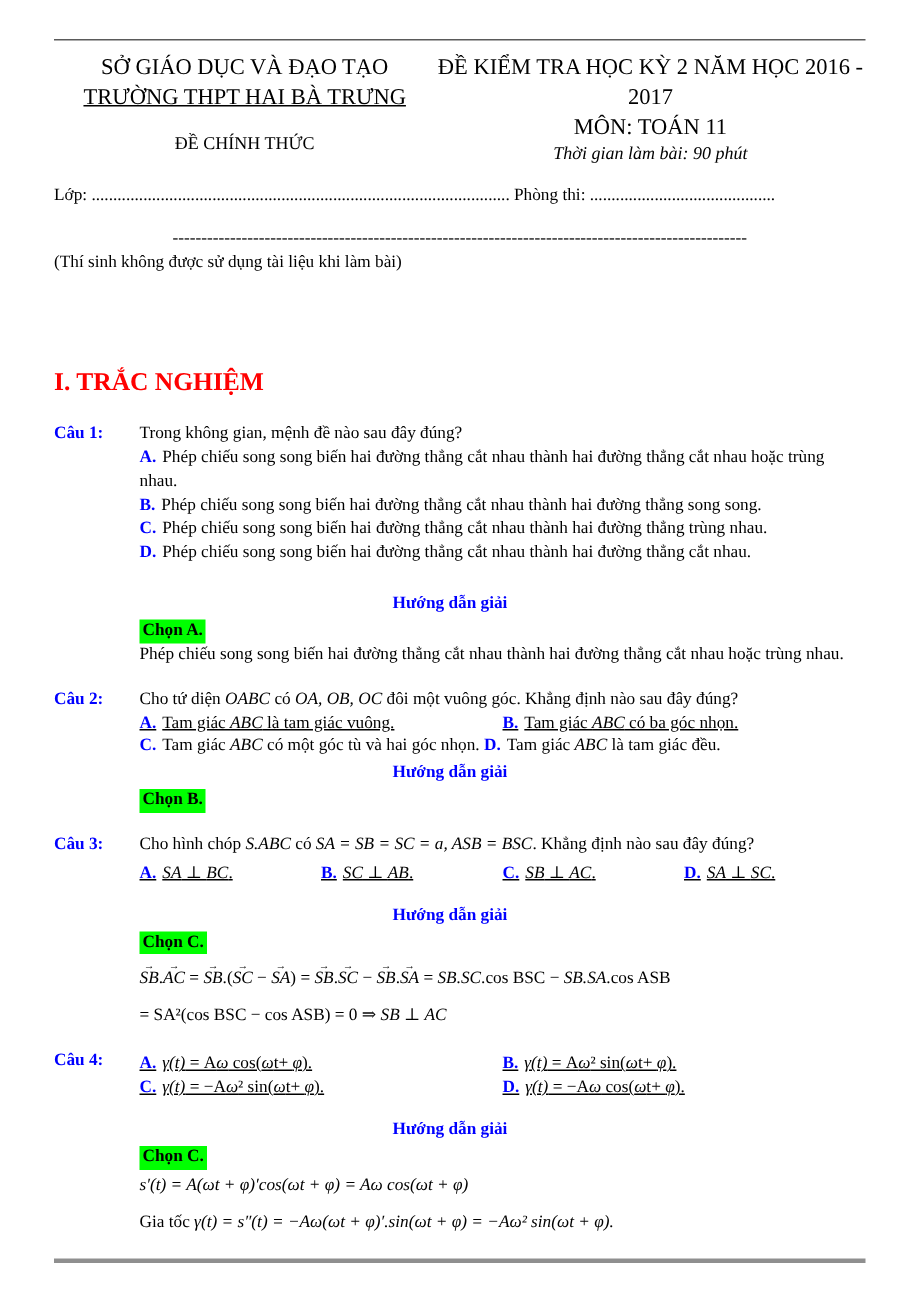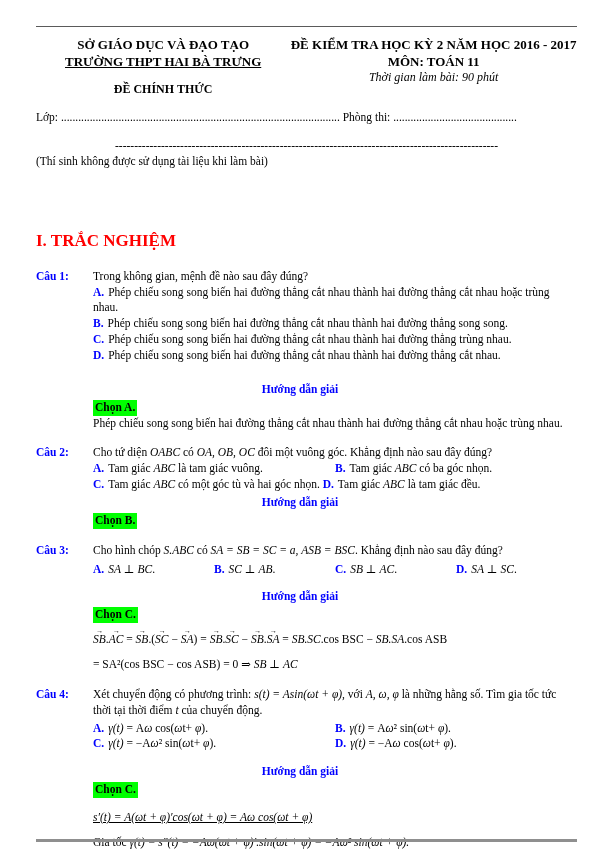--- a/index.html
+++ b/index.html
@@ -8,40 +8,40 @@
     padding:26px 36px 0 36px; overflow:hidden; background:#ffffff;
     font-family:"Liberation Serif","DejaVu Serif",serif;
     font-size:11.5px; color:#000; line-height:1.38;
   }
   .top-rule { border-top:1px solid #5a5a5a; height:0; }
   .bottom-rule { position:absolute; left:36px; right:36px; top:839px; height:3px; background:#8f8f8f; }
 
   .header { display:flex; margin-top:9px; }
   .h-left { width:47%; text-align:center; }
   .h-right { width:53%; text-align:center; }
-  .hb { font-weight:bold; font-size:13px; line-height:1.32; }
+  .hb { font-weight:normal; font-size:15px; line-height:1.32; }
   .school { text-decoration:underline; }
   .duration { font-style:italic; font-size:12px; line-height:1.32; }
-  .official { font-weight:bold; font-size:12px; margin-top:11px; }
+  .official { font-weight:normal; font-size:12px; margin-top:11px; }
 
   .info { margin-top:27px; white-space:nowrap; overflow:hidden; line-height:1.36; }
   .brand { color:#FF00CC; font-weight:bold; }
 
   .divider { margin-top:13px; text-align:center; white-space:nowrap; overflow:hidden; letter-spacing:0; }
   .note { text-align:left; }
 
   .section-title { color:#FF0000; font-weight:bold; font-size:17px; margin-top:59px; }
 
   .q { display:flex; margin-top:16px; }
   .q + .q { margin-top:14px; }
   .q-label { flex:none; width:57px; color:#0000FF; font-weight:bold; }
   .q-body { flex:1; }
   .letter { color:#0000FF; font-weight:bold; margin-right:4px; }
   .mi { font-style:italic; }
-  .opt-row { display:flex; }
+  .opt-row { display:flex;text-decoration:underline; }
   .cell50 { width:50%; }
   .cell25 { width:25%; }
   .guide { text-align:center; color:#0000FF; font-weight:bold; margin:6px 70px 2px 0; }
   .guide.gap-lg { margin-top:18px; }
   .guide.gap-md { margin-top:12px; }
   .choose { display:inline-block; background:#00FF00; font-weight:bold; padding:0 2px; }
   .sol-line { margin-top:5px; }
   .sol-line.roomy { margin-top:9px; }
   .vec { font-style:italic; position:relative; display:inline-block; }
   .vec::after { content:"\2192"; position:absolute; left:50%; transform:translateX(-50%);
@@ -117,30 +117,29 @@
       <div class="guide gap-md">Hướng dẫn giải</div>
       <div><span class="choose">Chọn C.</span></div>
       <div class="sol-line roomy"><span class="vec">SB</span><span>.</span><span class="vec">AC</span><span> = </span><span class="vec">SB</span><span>.(</span><span class="vec">SC</span><span> − </span><span class="vec">SA</span><span>) = </span><span class="vec">SB</span><span>.</span><span class="vec">SC</span><span> − </span><span class="vec">SB</span><span>.</span><span class="vec">SA</span><span> = </span><span class="mi">SB.SC</span><span>.cos BSC − </span><span class="mi">SB.SA</span><span>.cos ASB</span></div>
       <div class="sol-line roomy"><span>= SA²(cos BSC − cos ASB) = 0 ⇒ </span><span class="mi">SB</span><span> ⊥ </span><span class="mi">AC</span></div>
     </div>
   </div>
 
   <div class="q" style="margin-top:14px;">
     <div class="q-label">Câu 4:</div>
     <div class="q-body">
-      <div><span>Xét chuyển động có phương trình: </span><span class="mi">s(t) = Asin(ωt + φ),</span><span> với </span><span class="mi">A, ω, φ</span><span> là những hằng số. Tìm gia tốc tức thời tại thời điểm </span><span class="mi">t</span><span> của chuyển động.</span></div>
       <div class="opt-row" style="margin-top:2px;">
         <div class="cell50"><span class="letter">A.</span><span><span class="mi">γ(t)</span><span> = A</span><span class="mi">ω</span><span> cos(</span><span class="mi">ω</span><span>t+ </span><span class="mi">φ</span><span>).</span></span></div>
         <div><span class="letter">B.</span><span><span class="mi">γ(t)</span><span> = A</span><span class="mi">ω</span><span>² sin(</span><span class="mi">ω</span><span>t+ </span><span class="mi">φ</span><span>).</span></span></div>
       </div>
       <div class="opt-row">
         <div class="cell50"><span class="letter">C.</span><span><span class="mi">γ(t)</span><span> = −A</span><span class="mi">ω</span><span>² sin(</span><span class="mi">ω</span><span>t+ </span><span class="mi">φ</span><span>).</span></span></div>
         <div><span class="letter">D.</span><span><span class="mi">γ(t)</span><span> = −A</span><span class="mi">ω</span><span> cos(</span><span class="mi">ω</span><span>t+ </span><span class="mi">φ</span><span>).</span></span></div>
       </div>
       <div class="guide gap-md">Hướng dẫn giải</div>
       <div><span class="choose">Chọn C.</span></div>
-      <div class="sol-line" style="margin-top:12px;text-decoration:underline;"><span class="mi">s′(t) = A(ωt + φ)′cos(ωt + φ) = Aω cos(ωt + φ)</span></div>
+      <div class="sol-line" style="margin-top:3px;"><span class="mi">s′(t) = A(ωt + φ)′cos(ωt + φ) = Aω cos(ωt + φ)</span></div>
       <div class="sol-line roomy"><span>Gia tốc </span><span class="mi">γ(t) = s″(t) = −Aω(ωt + φ)′.sin(ωt + φ) = −Aω² sin(ωt + φ).</span></div>
     </div>
   </div>
 
   <div class="bottom-rule"></div>
 </div>
 
 </body></html>

